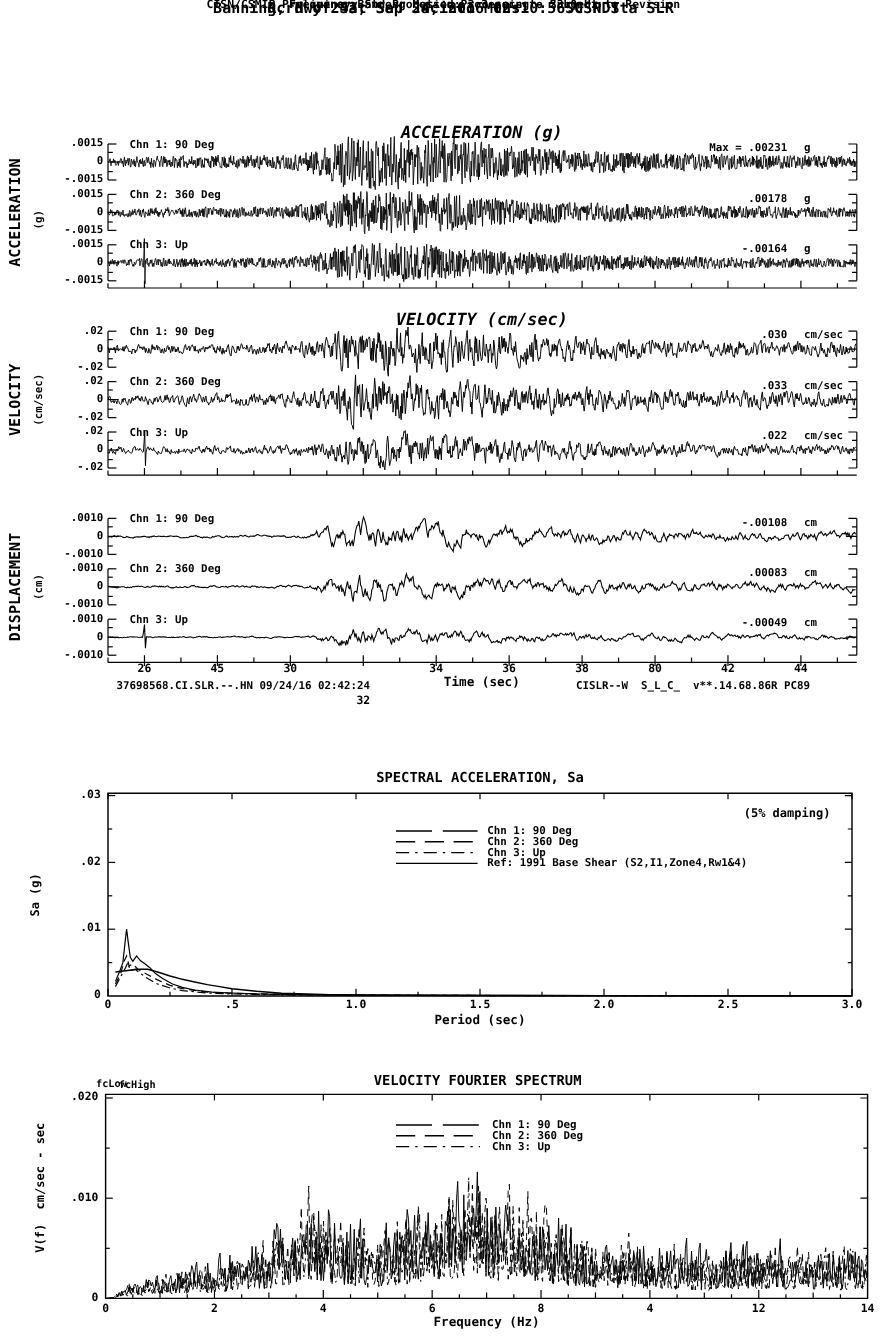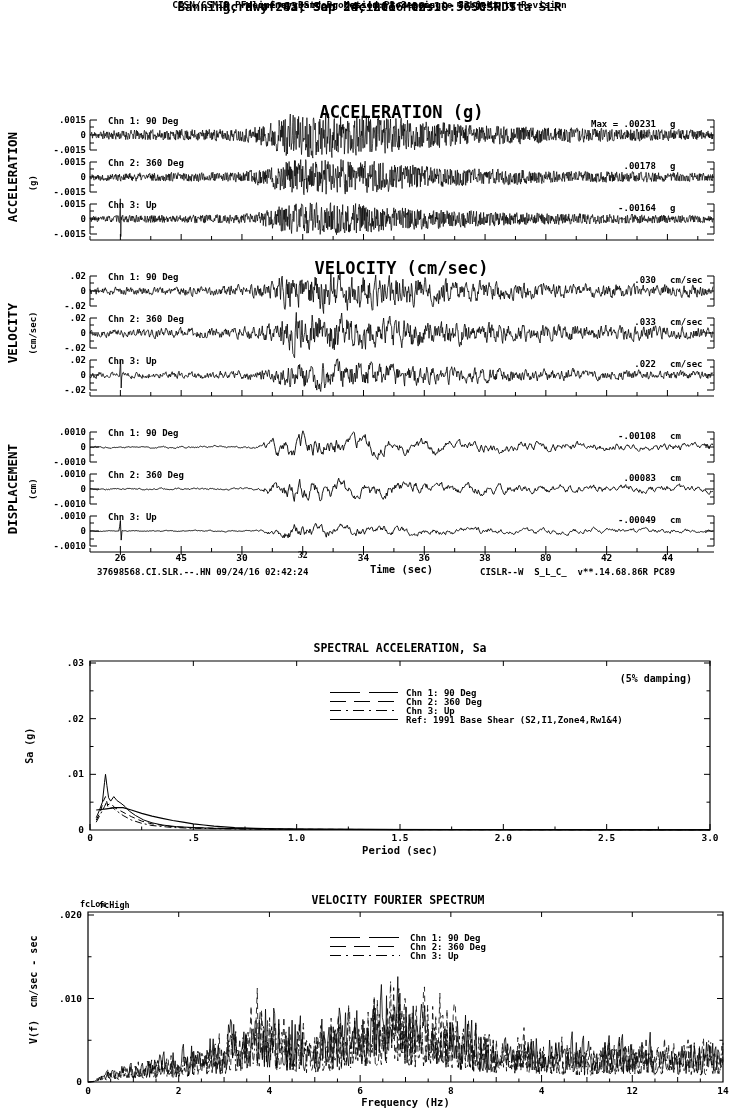--- a/index.html
+++ b/index.html
@@ -3,21 +3,21 @@
 <meta charset="utf-8">
 <style>
   html,body{margin:0;padding:0;background:#fff;}
   #page{position:relative;width:739px;height:1115px;background:#fff;overflow:hidden;
         font-family:"DejaVu Sans Mono",monospace;color:#000;}
   .lbl{position:absolute;font-family:"DejaVu Sans Mono",monospace;font-weight:bold;
        color:#000;white-space:pre;line-height:1.15;}
   .c{text-align:center;} .r{text-align:right;}
   .rot{transform:rotate(-90deg);transform-origin:center;text-align:center;}
   .f8{font-size:8.5px;} .f9{font-size:9px;} .f95{font-size:9.5px;}
-  .f10{font-size:10px;} .f105{font-size:10.5px;} .f11{font-size:17px;} .f115{font-size:11.5px;}
+  .f10{font-size:10px;} .f105{font-size:10.5px;} .f11{font-size:14px;font-style:italic;} .f115{font-size:11.5px;}
   .f125{font-size:12.5px;}
   svg{position:absolute;left:0;top:0;}
 </style>
 </head>
 <body>
 
 <div id="page">
   <svg id="plot-svg" width="739" height="1115">
       <line x1="90" y1="120" x2="90" y2="150" stroke="#000" stroke-width="1"></line>
       <line x1="90" y1="120" x2="97" y2="120" stroke="#000" stroke-width="1"></line>
@@ -382,21 +382,21 @@
     <div class="lbl f9" style="left: 670px; top: 473px; width: 45px;">cm</div>
     <div class="lbl f9 r" style="left: 26px; top: 511px; width: 60px;">.0010</div>
     <div class="lbl f9 r" style="left: 26px; top: 526px; width: 60px;">0</div>
     <div class="lbl f9 r" style="left: 26px; top: 541px; width: 60px;">-.0010</div>
     <div class="lbl f9" style="left: 108px; top: 512px;">Chn 3: Up</div>
     <div class="lbl f9 r" style="left: 456px; top: 515px; width: 200px;">-.00049</div>
     <div class="lbl f9" style="left: 670px; top: 515px; width: 45px;">cm</div>
     <div class="lbl f95 c" style="left: 105.39px; top: 553px; width: 30px;">26</div>
     <div class="lbl f95 c" style="left: 166.171px; top: 553px; width: 30px;">45</div>
     <div class="lbl f95 c" style="left: 226.951px; top: 553px; width: 30px;">30</div>
-    <div class="lbl f95 c" style="left: 287.732px; top: 550px; width: 30px; font-family: Liberation Serif, serif;">32</div>
+    <div class="lbl f95 c" style="left: 287.732px; top: 580px; width: 30px;">32</div>
     <div class="lbl f95 c" style="left: 348.512px; top: 553px; width: 30px;">34</div>
     <div class="lbl f95 c" style="left: 409.293px; top: 553px; width: 30px;">36</div>
     <div class="lbl f95 c" style="left: 470.073px; top: 553px; width: 30px;">38</div>
     <div class="lbl f95 c" style="left: 530.854px; top: 553px; width: 30px;">80</div>
     <div class="lbl f95 c" style="left: 591.634px; top: 553px; width: 30px;">42</div>
     <div class="lbl f95 c" style="left: 652.415px; top: 553px; width: 30px;">44</div>
     <div class="lbl f95 c" style="left: 72px; top: 833px; width: 36px;">0</div>
     <div class="lbl f95 c" style="left: 175.333px; top: 833px; width: 36px;">.5</div>
     <div class="lbl f95 c" style="left: 278.667px; top: 833px; width: 36px;">1.0</div>
     <div class="lbl f95 c" style="left: 382px; top: 833px; width: 36px;">1.5</div>

